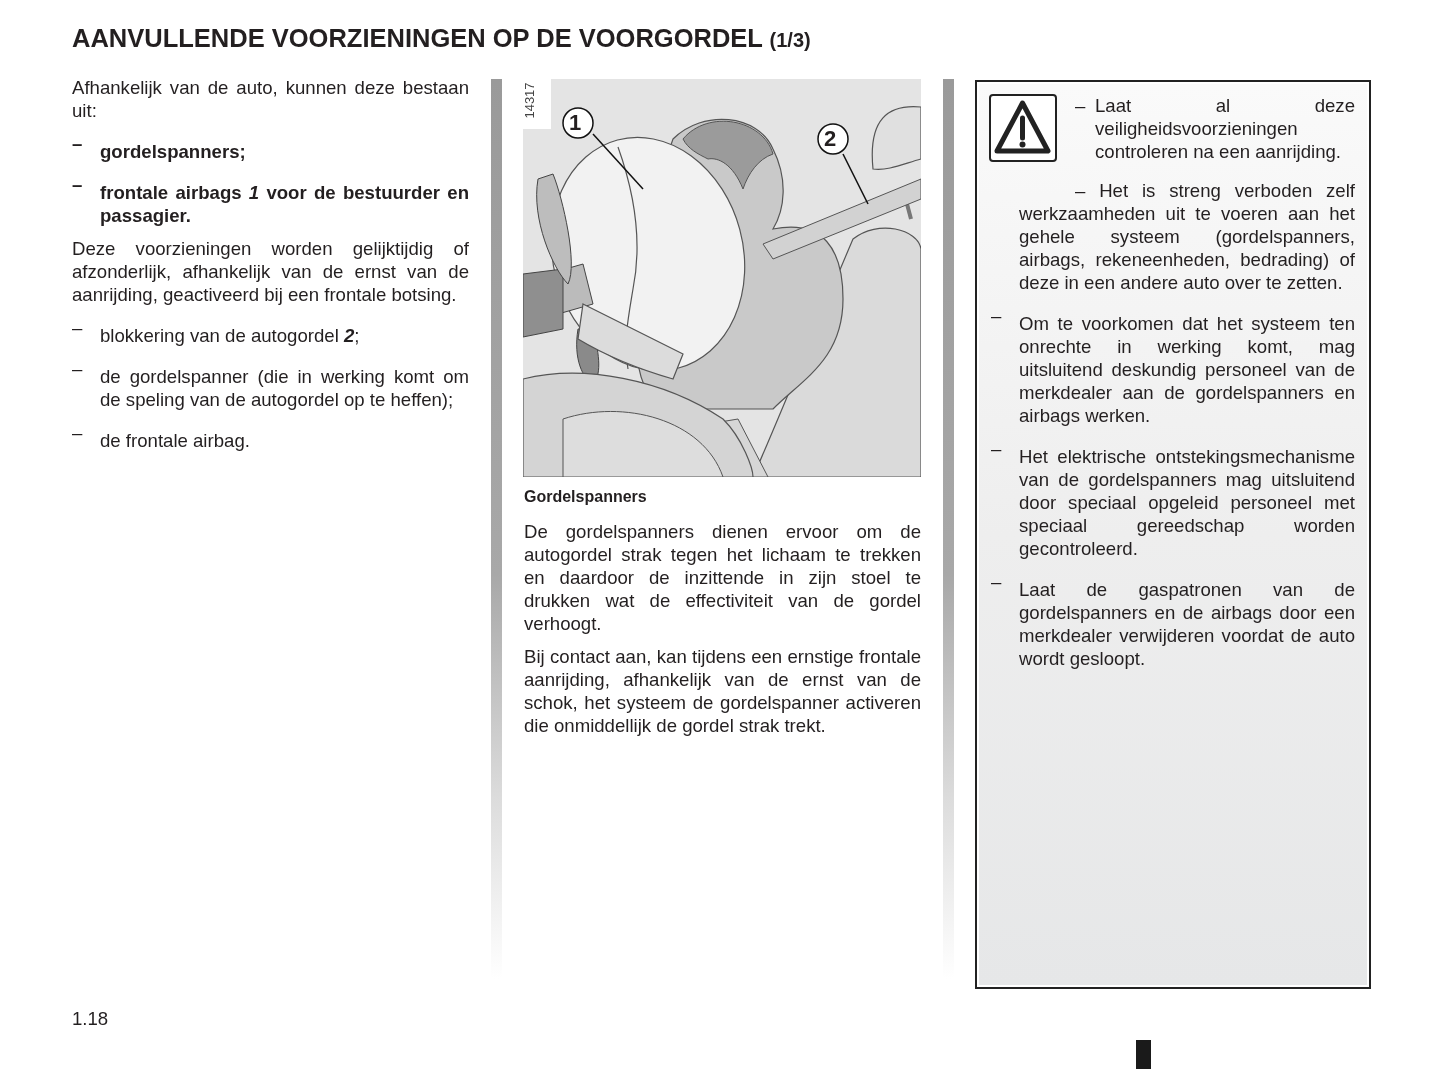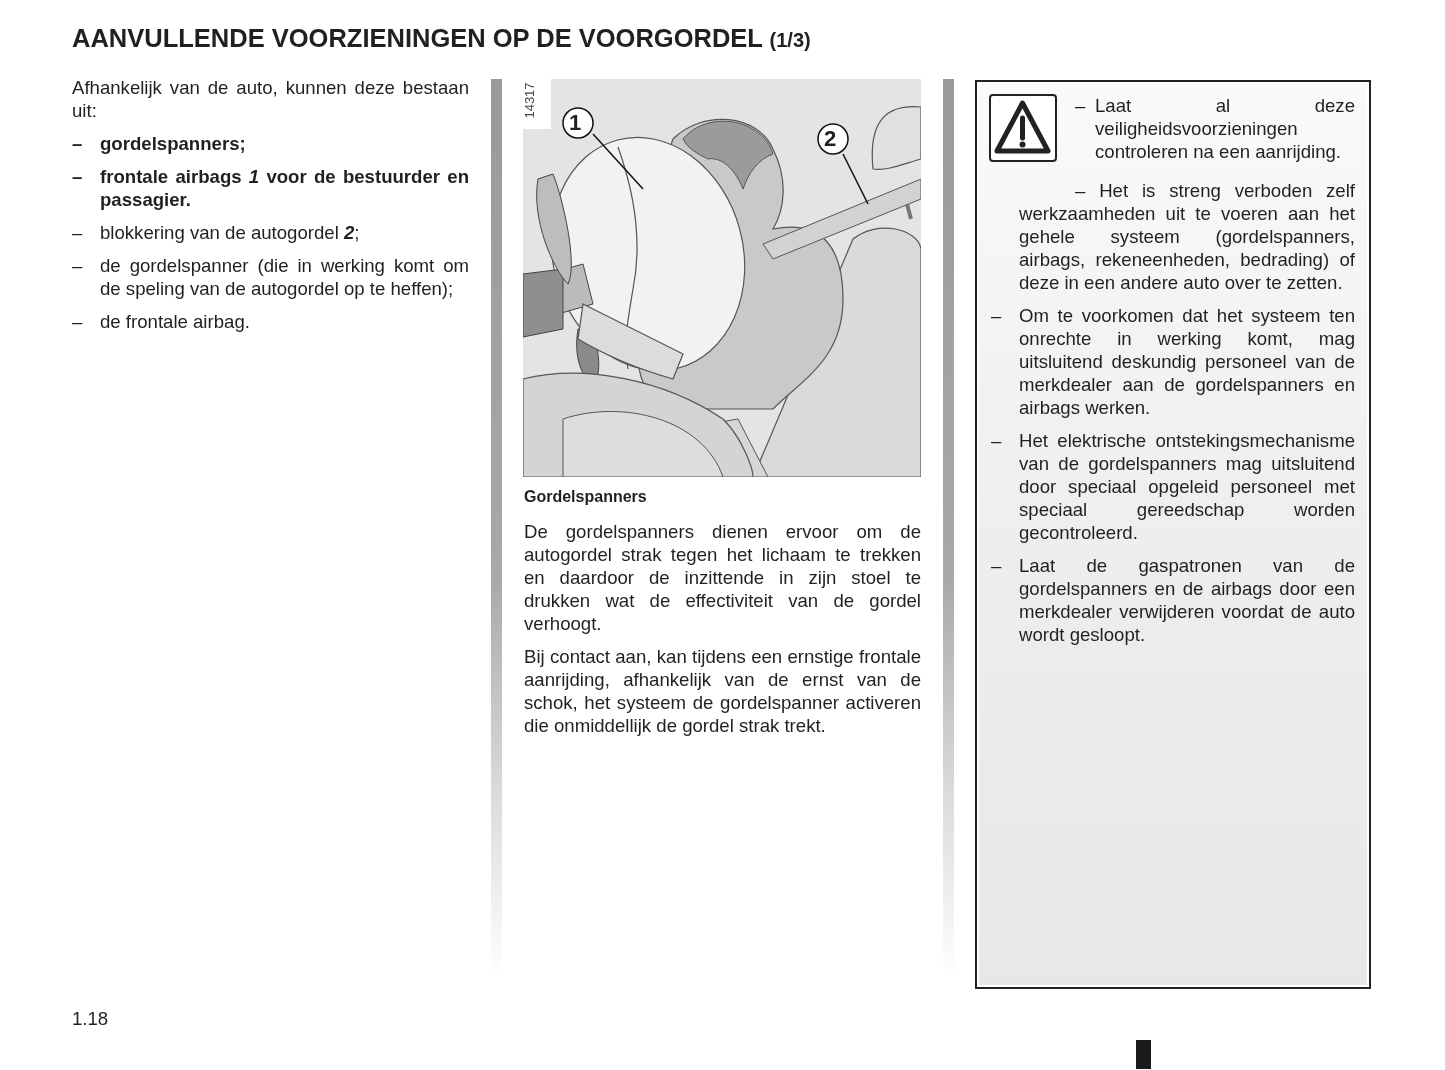--- a/index.html
+++ b/index.html
@@ -7,21 +7,21 @@
          font-family: "Liberation Sans", sans-serif; color: #231f20; }
   .title { position: absolute; left: 72px; top: 24px; font-size: 25.5px; font-weight: bold;
            letter-spacing: 0px; white-space: nowrap; color: #231f20; text-align: center; }
   .title .sub { font-size: 20px; }
   .col { position: absolute; font-size: 18.6px; line-height: 23px; text-align: justify; }
   .col p { margin: 0 0 10px 0; }
   .col1 { left: 72px; top: 76px; width: 397px; }
   .col2 { left: 524px; top: 482px; width: 397px; }
   .item { display: flex; margin: 0 0 10px 0; }
   .item .dash { width: 28px; flex: 0 0 28px; }
-  .item .txt { flex: 1; text-align: justify; }
+  .item .txt { flex: 1; text-align: justify; margin-top: 8px; }
   .b { font-weight: bold; }
   .bi { font-weight: bold; font-style: italic; }
   .vbar { position: absolute; width: 11px; }
   .vbar1 { left: 491px; top: 79px; height: 900px;
            background: linear-gradient(to bottom, #9a9a9a 0%, #a8a8a8 55%, #dcdcdc 80%, #ffffff 100%); }
   .vbar2 { left: 943px; top: 79px; height: 900px;
            background: linear-gradient(to bottom, #9a9a9a 0%, #a8a8a8 55%, #dcdcdc 80%, #ffffff 100%); }
   .figure { position: absolute; left: 523px; top: 79px; width: 398px; height: 398px; background: #e3e3e3; overflow: hidden; }
   .figure svg { display: block; }
   .figlabel { position: absolute; left: 523px; top: 79px; width: 28px; height: 50px; background: #ffffff; }
@@ -52,20 +52,21 @@
 <div class="col col1">
   <p>Afhankelijk van de auto, kunnen deze bestaan uit:</p>
   <div class="item b">
     <span class="dash">–</span>
     <span class="txt"><span>gordelspanners;</span></span>
   </div>
   <div class="item b">
     <span class="dash">–</span>
     <span class="txt"><span>frontale airbags </span><span class="bi">1</span><span> voor de bestuurder en passagier.</span></span>
   </div>
+  <p>Deze voorzieningen worden gelijktijdig of afzonderlijk, afhankelijk van de ernst van de aanrijding, geactiveerd bij een frontale botsing.</p>
   <div class="item">
     <span class="dash">–</span>
     <span class="txt"><span>blokkering van de autogordel </span><span class="bi">2</span><span>;</span></span>
   </div>
   <div class="item">
     <span class="dash">–</span>
     <span class="txt">de gordelspanner (die in werking komt om de speling van de autogordel op te heffen);</span>
   </div>
   <div class="item">
     <span class="dash">–</span>

